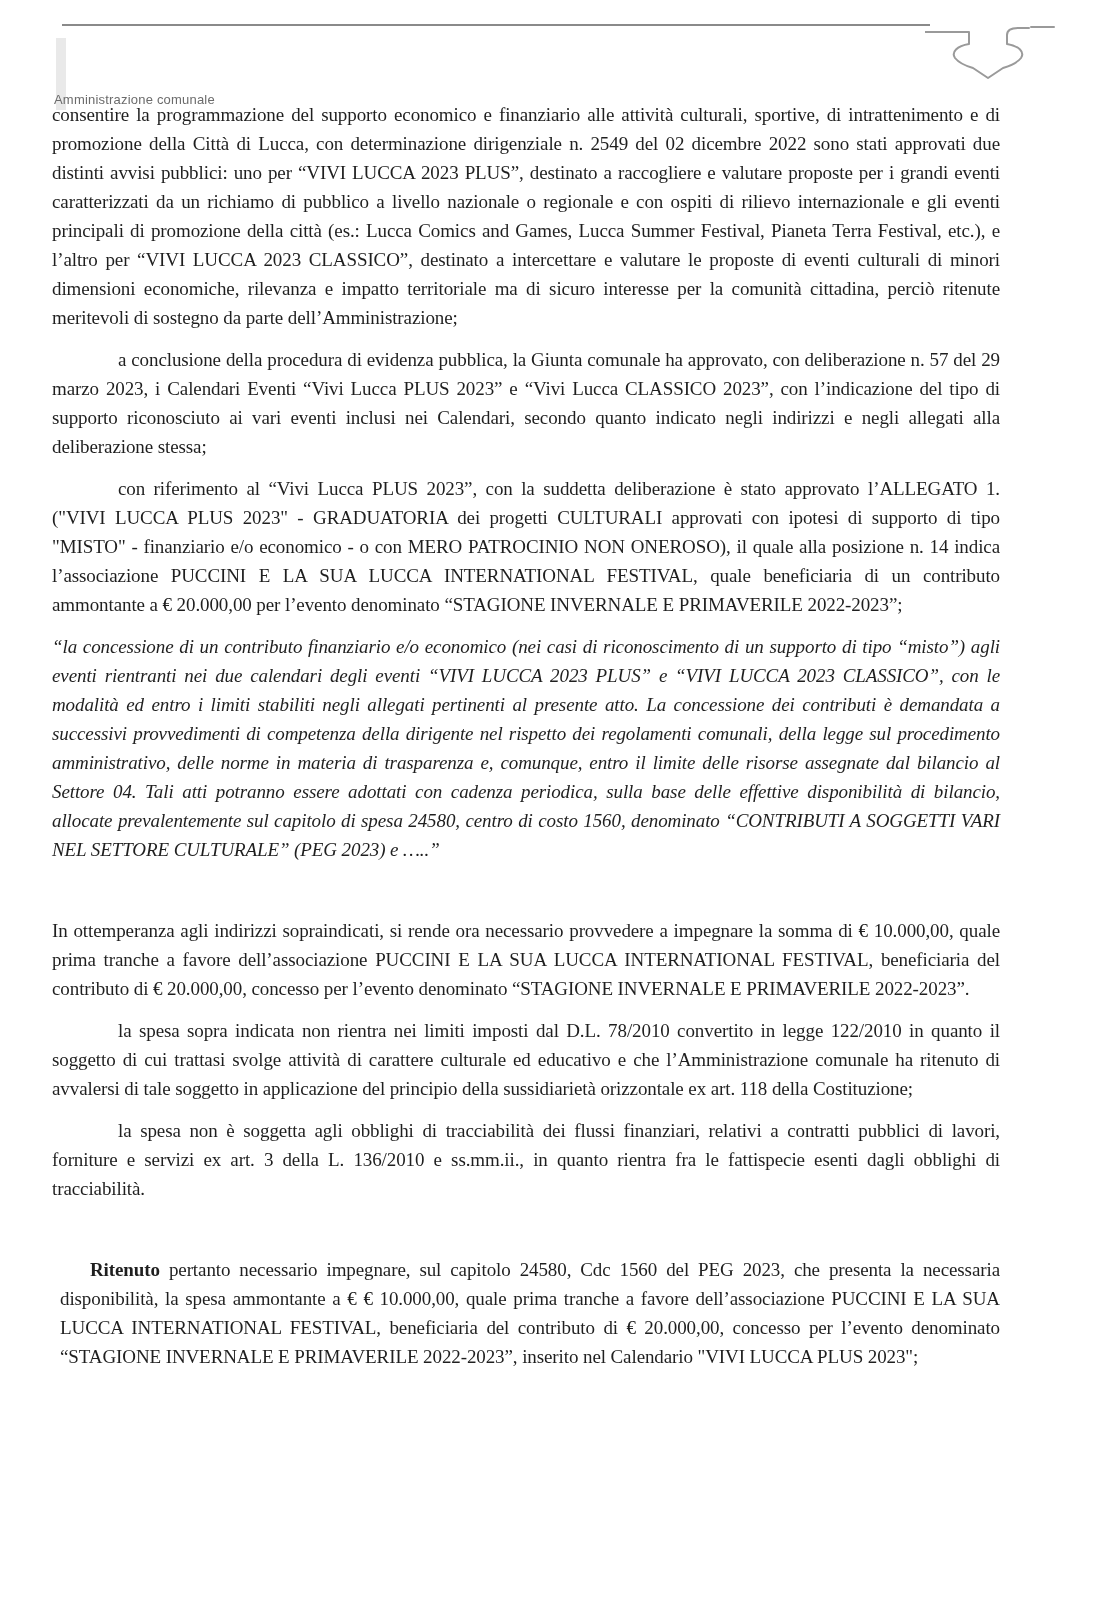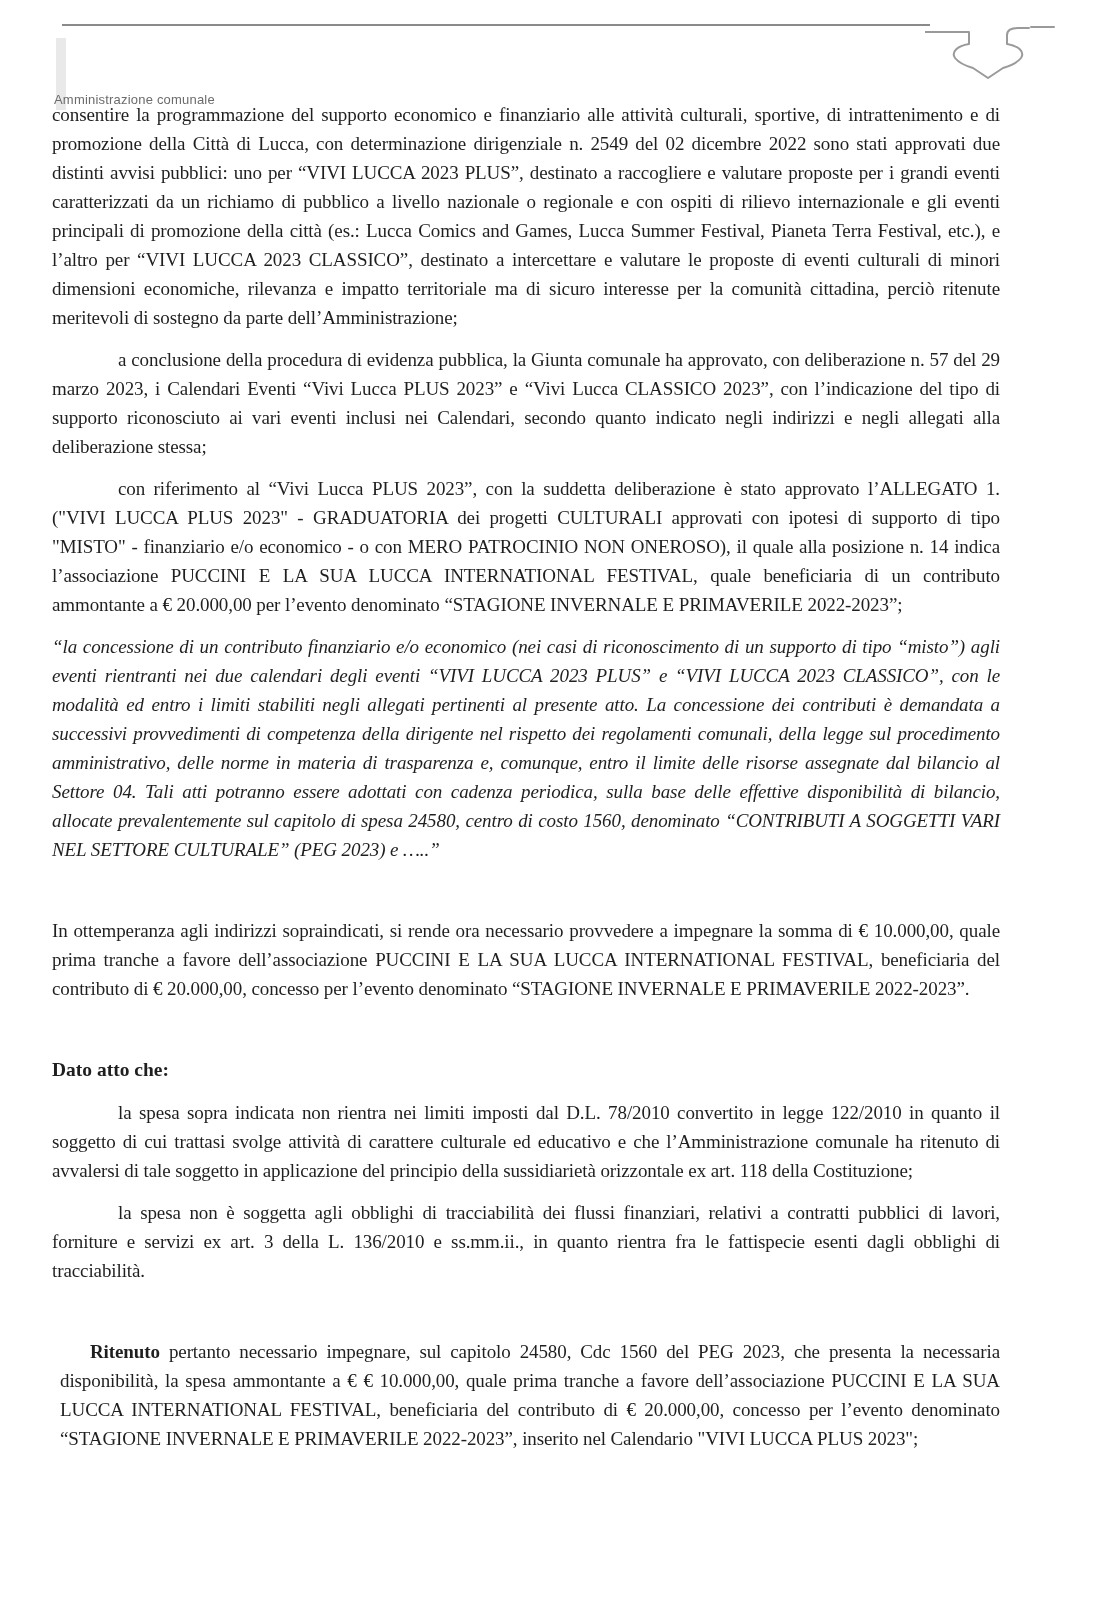--- a/index.html
+++ b/index.html
@@ -98,21 +98,20 @@
 
     <p class="para indent-lg">a conclusione della procedura di evidenza pubblica, la Giunta comunale ha approvato, con deliberazione n. 57 del 29 marzo 2023,  i Calendari Eventi “Vivi Lucca PLUS 2023” e “Vivi Lucca CLASSICO 2023”, con l’indicazione del tipo di supporto riconosciuto ai vari eventi inclusi nei Calendari, secondo quanto indicato negli indirizzi e negli allegati alla deliberazione stessa;</p>
 
     <p class="para indent-lg">con riferimento al “Vivi Lucca PLUS 2023”, con la suddetta deliberazione è stato approvato l’ALLEGATO 1. ("VIVI LUCCA PLUS 2023" - GRADUATORIA dei progetti CULTURALI approvati con ipotesi di supporto di tipo "MISTO" - finanziario e/o economico - o con MERO PATROCINIO NON ONEROSO), il quale alla posizione n. 14 indica l’associazione PUCCINI E LA SUA LUCCA INTERNATIONAL FESTIVAL, quale beneficiaria di un contributo ammontante a  € 20.000,00 per l’evento denominato “STAGIONE INVERNALE E PRIMAVERILE 2022-2023”;</p>
 
 
     <p class="para quote">“la concessione di un contributo finanziario e/o economico (nei casi di riconoscimento di un supporto di tipo “misto”) agli eventi rientranti nei due calendari degli eventi “VIVI LUCCA 2023 PLUS” e “VIVI LUCCA 2023 CLASSICO”, con le modalità ed entro i limiti stabiliti negli allegati pertinenti al presente atto. La concessione dei contributi è demandata a successivi provvedimenti di competenza della dirigente nel rispetto dei regolamenti comunali, della legge sul procedimento amministrativo, delle norme in materia di trasparenza e, comunque, entro il limite delle risorse assegnate dal bilancio al Settore 04. Tali atti potranno essere adottati con cadenza periodica, sulla base delle effettive disponibilità di bilancio, allocate prevalentemente sul capitolo di spesa 24580, centro di costo 1560, denominato “CONTRIBUTI A SOGGETTI VARI NEL SETTORE CULTURALE” (PEG 2023) e …..”</p>
 
     <p class="para gap-lg">In ottemperanza agli indirizzi sopraindicati, si rende ora necessario provvedere a impegnare  la somma di € 10.000,00, quale prima tranche a favore dell’associazione PUCCINI E LA SUA LUCCA INTERNATIONAL FESTIVAL, beneficiaria del contributo di € 20.000,00, concesso per l’evento denominato “STAGIONE INVERNALE E PRIMAVERILE 2022-2023”.</p>
 
-    <p class="doc-heading">Dato atto che:</p>
 
     <p class="para indent-lg">la spesa sopra indicata non rientra nei limiti imposti dal D.L. 78/2010 convertito in legge 122/2010 in quanto il soggetto di cui trattasi svolge attività di carattere culturale ed educativo e che l’Amministrazione comunale ha ritenuto di avvalersi di tale soggetto in applicazione del principio della sussidiarietà orizzontale ex art. 118 della Costituzione;</p>
 
     <p class="para indent-lg">la spesa non è soggetta agli obblighi di tracciabilità dei flussi finanziari, relativi a contratti pubblici di lavori, forniture e servizi ex art. 3 della L. 136/2010 e ss.mm.ii., in quanto rientra fra le fattispecie esenti dagli obblighi di tracciabilità.</p>
 
     <p class="para indent-sm gap-lg"><span class="bold-lead">Ritenuto</span><span> pertanto necessario impegnare, sul capitolo  24580, Cdc 1560 del PEG 2023, che presenta la necessaria disponibilità, la spesa ammontante a € € 10.000,00, quale prima tranche a favore dell’associazione PUCCINI E LA SUA LUCCA INTERNATIONAL FESTIVAL, beneficiaria del contributo di € 20.000,00, concesso per l’evento denominato “STAGIONE INVERNALE E PRIMAVERILE 2022-2023”, inserito nel Calendario "VIVI LUCCA PLUS 2023";</span></p>
 
   </div>
 </div>
 

